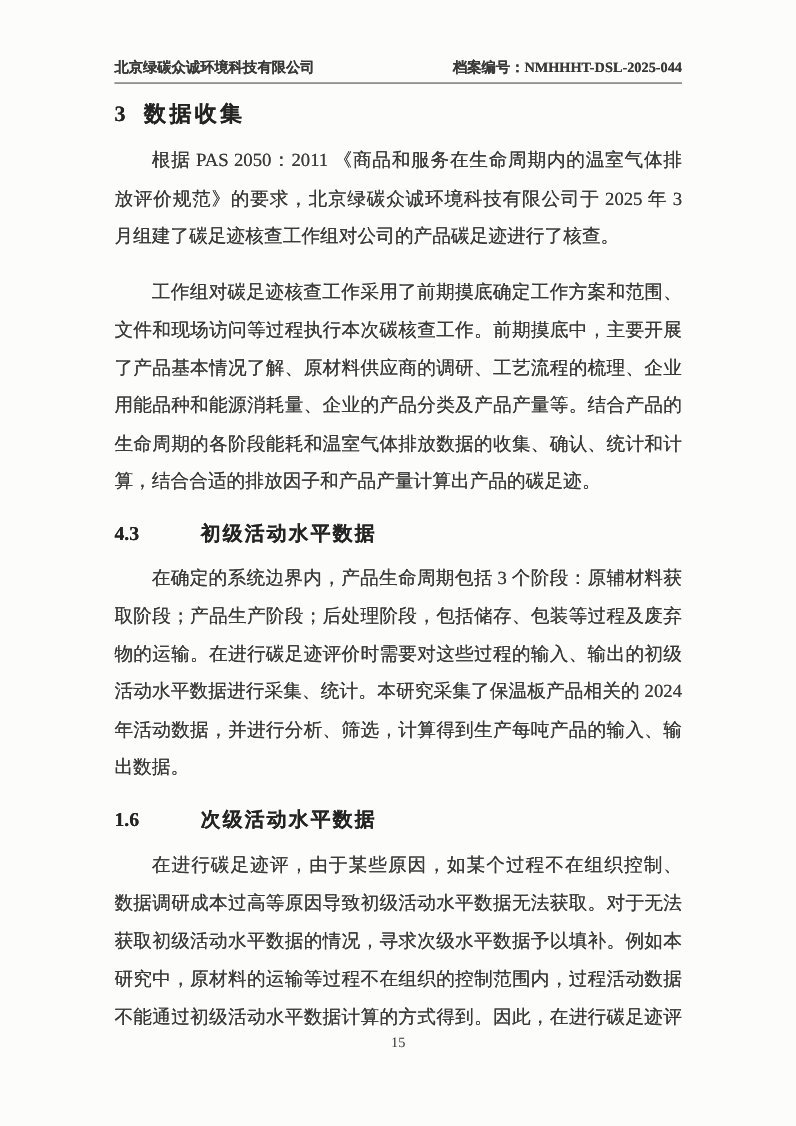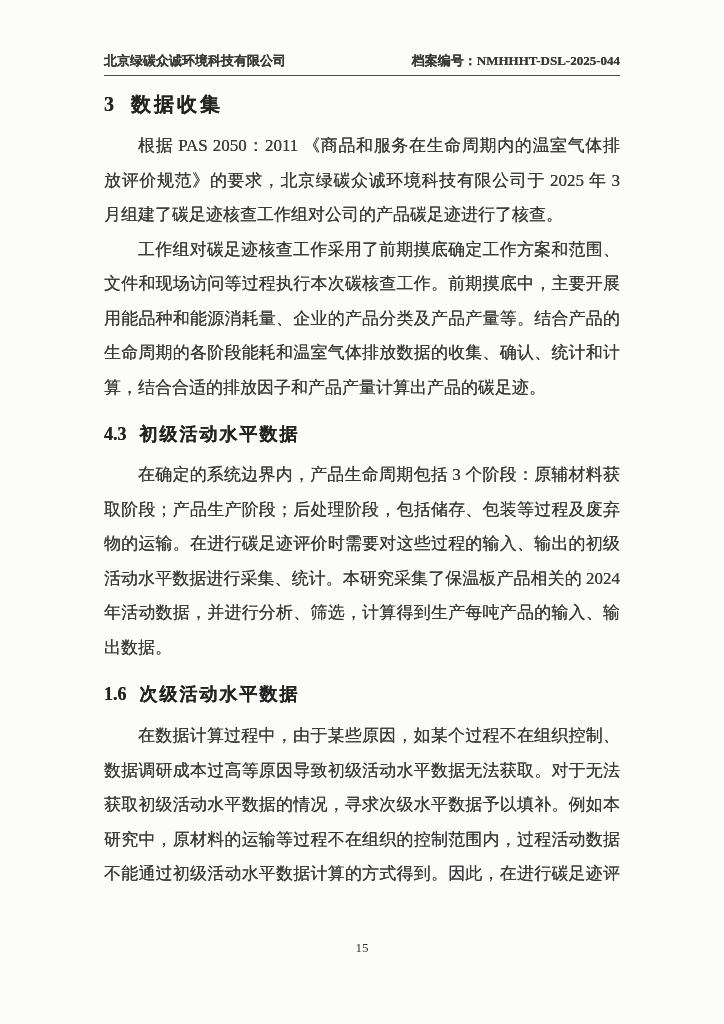--- a/index.html
+++ b/index.html
@@ -55,30 +55,30 @@
     line-height: 26px;
   }
   .sec-heading.h-sub {
     font-size: 18px;
     line-height: 24px;
   }
   .sec-heading .h-num { letter-spacing: 0; }
   .h-main .h-num { margin-right: 17px; }
   .h-sub  .h-num { margin-right: 13px; }
   .sec-heading .h-title { letter-spacing: 3px; }
-  .h-sub .h-title { letter-spacing: 2px; }
+  .h-sub .h-title { letter-spacing: 2px; margin-left: 43px; }
 
   .para {
     font-size: 17px;
     line-height: 34.5px;
     color: #3b3b3b;
     text-shadow: 0 0 0.3px currentColor;
   }
   .mt-p1 { margin-top: 12px; }
-  .mt-p2 { margin-top: 0; }
+  .mt-p2 { margin-top: 16px; }
   .mt-h2 { margin-top: 17px; }
   .mt-p3 { margin-top: 12px; }
   .mt-h3 { margin-top: 17px; }
   .mt-p4 { margin-top: 13px; }
 
   .tline {
     text-align: justify;
     text-align-last: justify;
     white-space: nowrap;
   }
@@ -113,40 +113,41 @@
     <h1 class="sec-heading h-main"><span class="h-num">3</span><span class="h-title">数据收集</span></h1>
 
     <div class="para mt-p1">
         <div class="tline first">根据 PAS 2050：2011 《商品和服务在生命周期内的温室气体排</div>
         <div class="tline">放评价规范》的要求，北京绿碳众诚环境科技有限公司于 2025 年 3</div>
         <div class="tline lastline">月组建了碳足迹核查工作组对公司的产品碳足迹进行了核查。</div>
       </div>
     <div class="para mt-p2">
         <div class="tline first">工作组对碳足迹核查工作采用了前期摸底确定工作方案和范围、</div>
         <div class="tline">文件和现场访问等过程执行本次碳核查工作。前期摸底中，主要开展</div>
+        <div class="tline">了产品基本情况了解、原材料供应商的调研、工艺流程的梳理、企业</div>
         <div class="tline">用能品种和能源消耗量、企业的产品分类及产品产量等。结合产品的</div>
         <div class="tline">生命周期的各阶段能耗和温室气体排放数据的收集、确认、统计和计</div>
         <div class="tline lastline">算，结合合适的排放因子和产品产量计算出产品的碳足迹。</div>
       </div>
 
     <h2 class="sec-heading h-sub mt-h2"><span class="h-num">4.3</span><span class="h-title">初级活动水平数据</span></h2>
 
     <div class="para mt-p3">
         <div class="tline first">在确定的系统边界内，产品生命周期包括 3 个阶段：原辅材料获</div>
         <div class="tline">取阶段；产品生产阶段；后处理阶段，包括储存、包装等过程及废弃</div>
         <div class="tline">物的运输。在进行碳足迹评价时需要对这些过程的输入、输出的初级</div>
         <div class="tline">活动水平数据进行采集、统计。本研究采集了保温板产品相关的 2024</div>
         <div class="tline">年活动数据，并进行分析、筛选，计算得到生产每吨产品的输入、输</div>
         <div class="tline lastline">出数据。</div>
       </div>
 
     <h2 class="sec-heading h-sub mt-h3"><span class="h-num">1.6</span><span class="h-title">次级活动水平数据</span></h2>
 
     <div class="para mt-p4">
-        <div class="tline first">在数据计算过程中，由于某些原因，如某个过程不在组织控制、</div>
+        <div class="tline first">在进行碳足迹评，由于某些原因，如某个过程不在组织控制、</div>
         <div class="tline">数据调研成本过高等原因导致初级活动水平数据无法获取。对于无法</div>
         <div class="tline">获取初级活动水平数据的情况，寻求次级水平数据予以填补。例如本</div>
         <div class="tline">研究中，原材料的运输等过程不在组织的控制范围内，过程活动数据</div>
         <div class="tline">不能通过初级活动水平数据计算的方式得到。因此，在进行碳足迹评</div>
       </div>
 
   </main>
 
   <footer class="doc-footer">
     <span>15</span>

